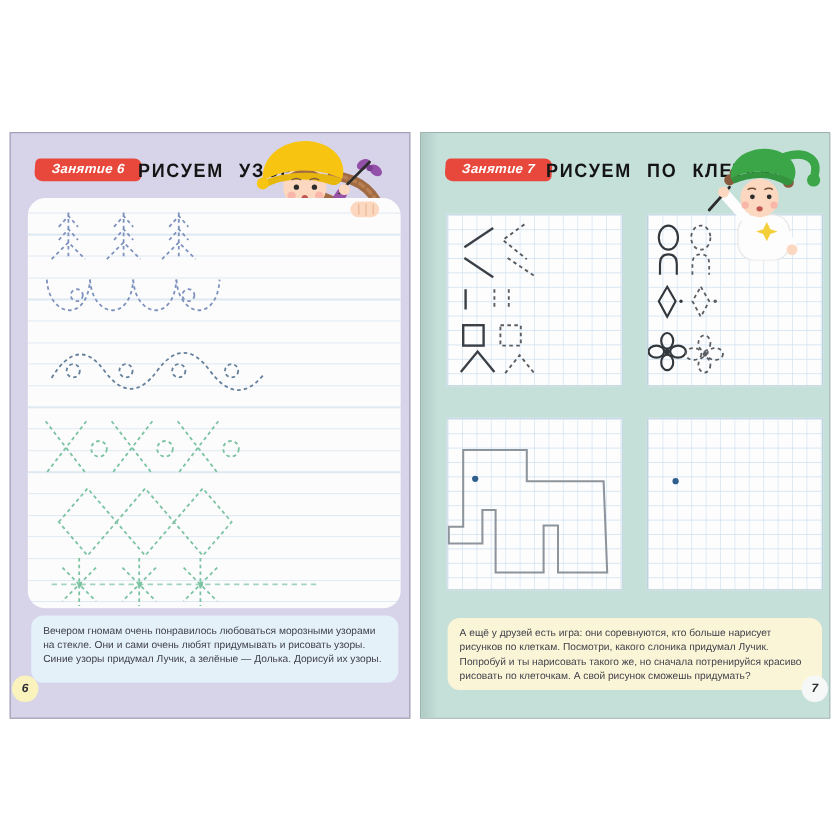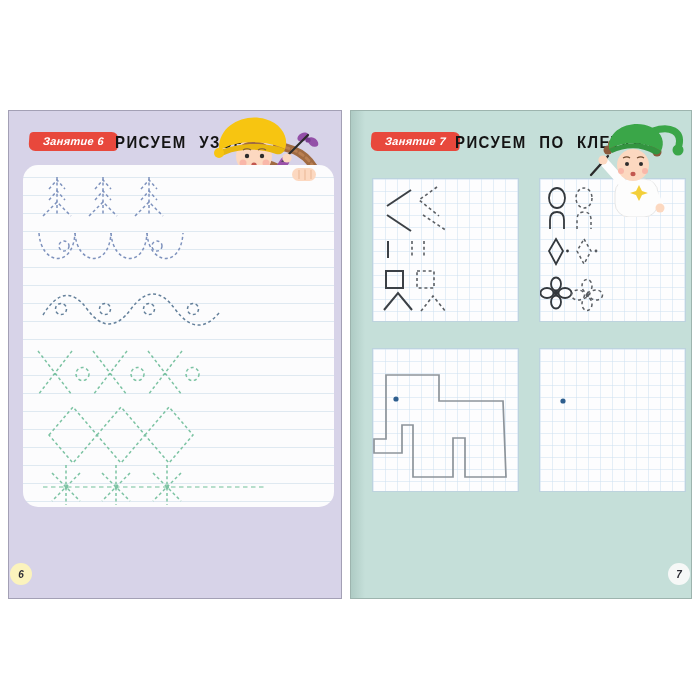--- a/index.html
+++ b/index.html
@@ -184,20 +184,21 @@
             </g>
         </g>
       </svg>
     </div>
 
     <svg class="girl-hand-svg" width="28" height="18" viewBox="0 0 28 18">
       <rect x="1" y="2" width="24" height="13" rx="6.5" fill="#fcd8c0"></rect>
       <path d="M8,4 V13 M14,3.5 V14 M20,4 V13" stroke="#eab795" stroke-width="1" fill="none"></path>
     </svg>
 
+    <div class="caption-box caption-left">Вечером гномам очень понравилось любоваться морозными узорами на стекле. Они и сами очень любят придумывать и рисовать узоры. Синие узоры придумал Лучик, а зелёные — Долька. Дорисуй их узоры.</div>
     <div class="page-circle circle-6">6</div>
   </div>
 
   <div class="page page-right">
 
     <div class="badge">Занятие 7</div>
     <div class="lesson-title">РИСУЕМ ПО КЛЕТКАМ</div>
 
     <div class="grid-panel gp-1">
       <svg width="145" height="142" viewBox="0 0 145 142">
@@ -291,16 +292,17 @@
 
       <circle cx="40" cy="45" r="2" fill="#2c2c2c"></circle>
       <circle cx="54" cy="45" r="2" fill="#2c2c2c"></circle>
       <path d="M36,39 Q40,36.8 43,39" fill="none" stroke="#6f4a2f" stroke-width="1.2"></path>
       <path d="M50,39 Q54,36.8 57,39" fill="none" stroke="#6f4a2f" stroke-width="1.2"></path>
       <circle cx="34" cy="52" r="3" fill="#f8b1a4" opacity="0.85"></circle>
       <circle cx="58" cy="52" r="3" fill="#f8b1a4" opacity="0.85"></circle>
       <ellipse cx="46" cy="55" rx="2.6" ry="2.2" fill="#c2574f"></ellipse>
     </svg>
 
+    <div class="caption-box caption-right">А ещё у друзей есть игра: они соревнуются, кто больше нарисует рисунков по клеткам. Посмотри, какого слоника придумал Лучик. Попробуй и ты нарисовать такого же, но сначала потренируйся красиво рисовать по клеточкам. А свой рисунок сможешь придумать?</div>
     <div class="page-circle circle-7">7</div>
   </div>
 
 </div>
 
 </body></html>

